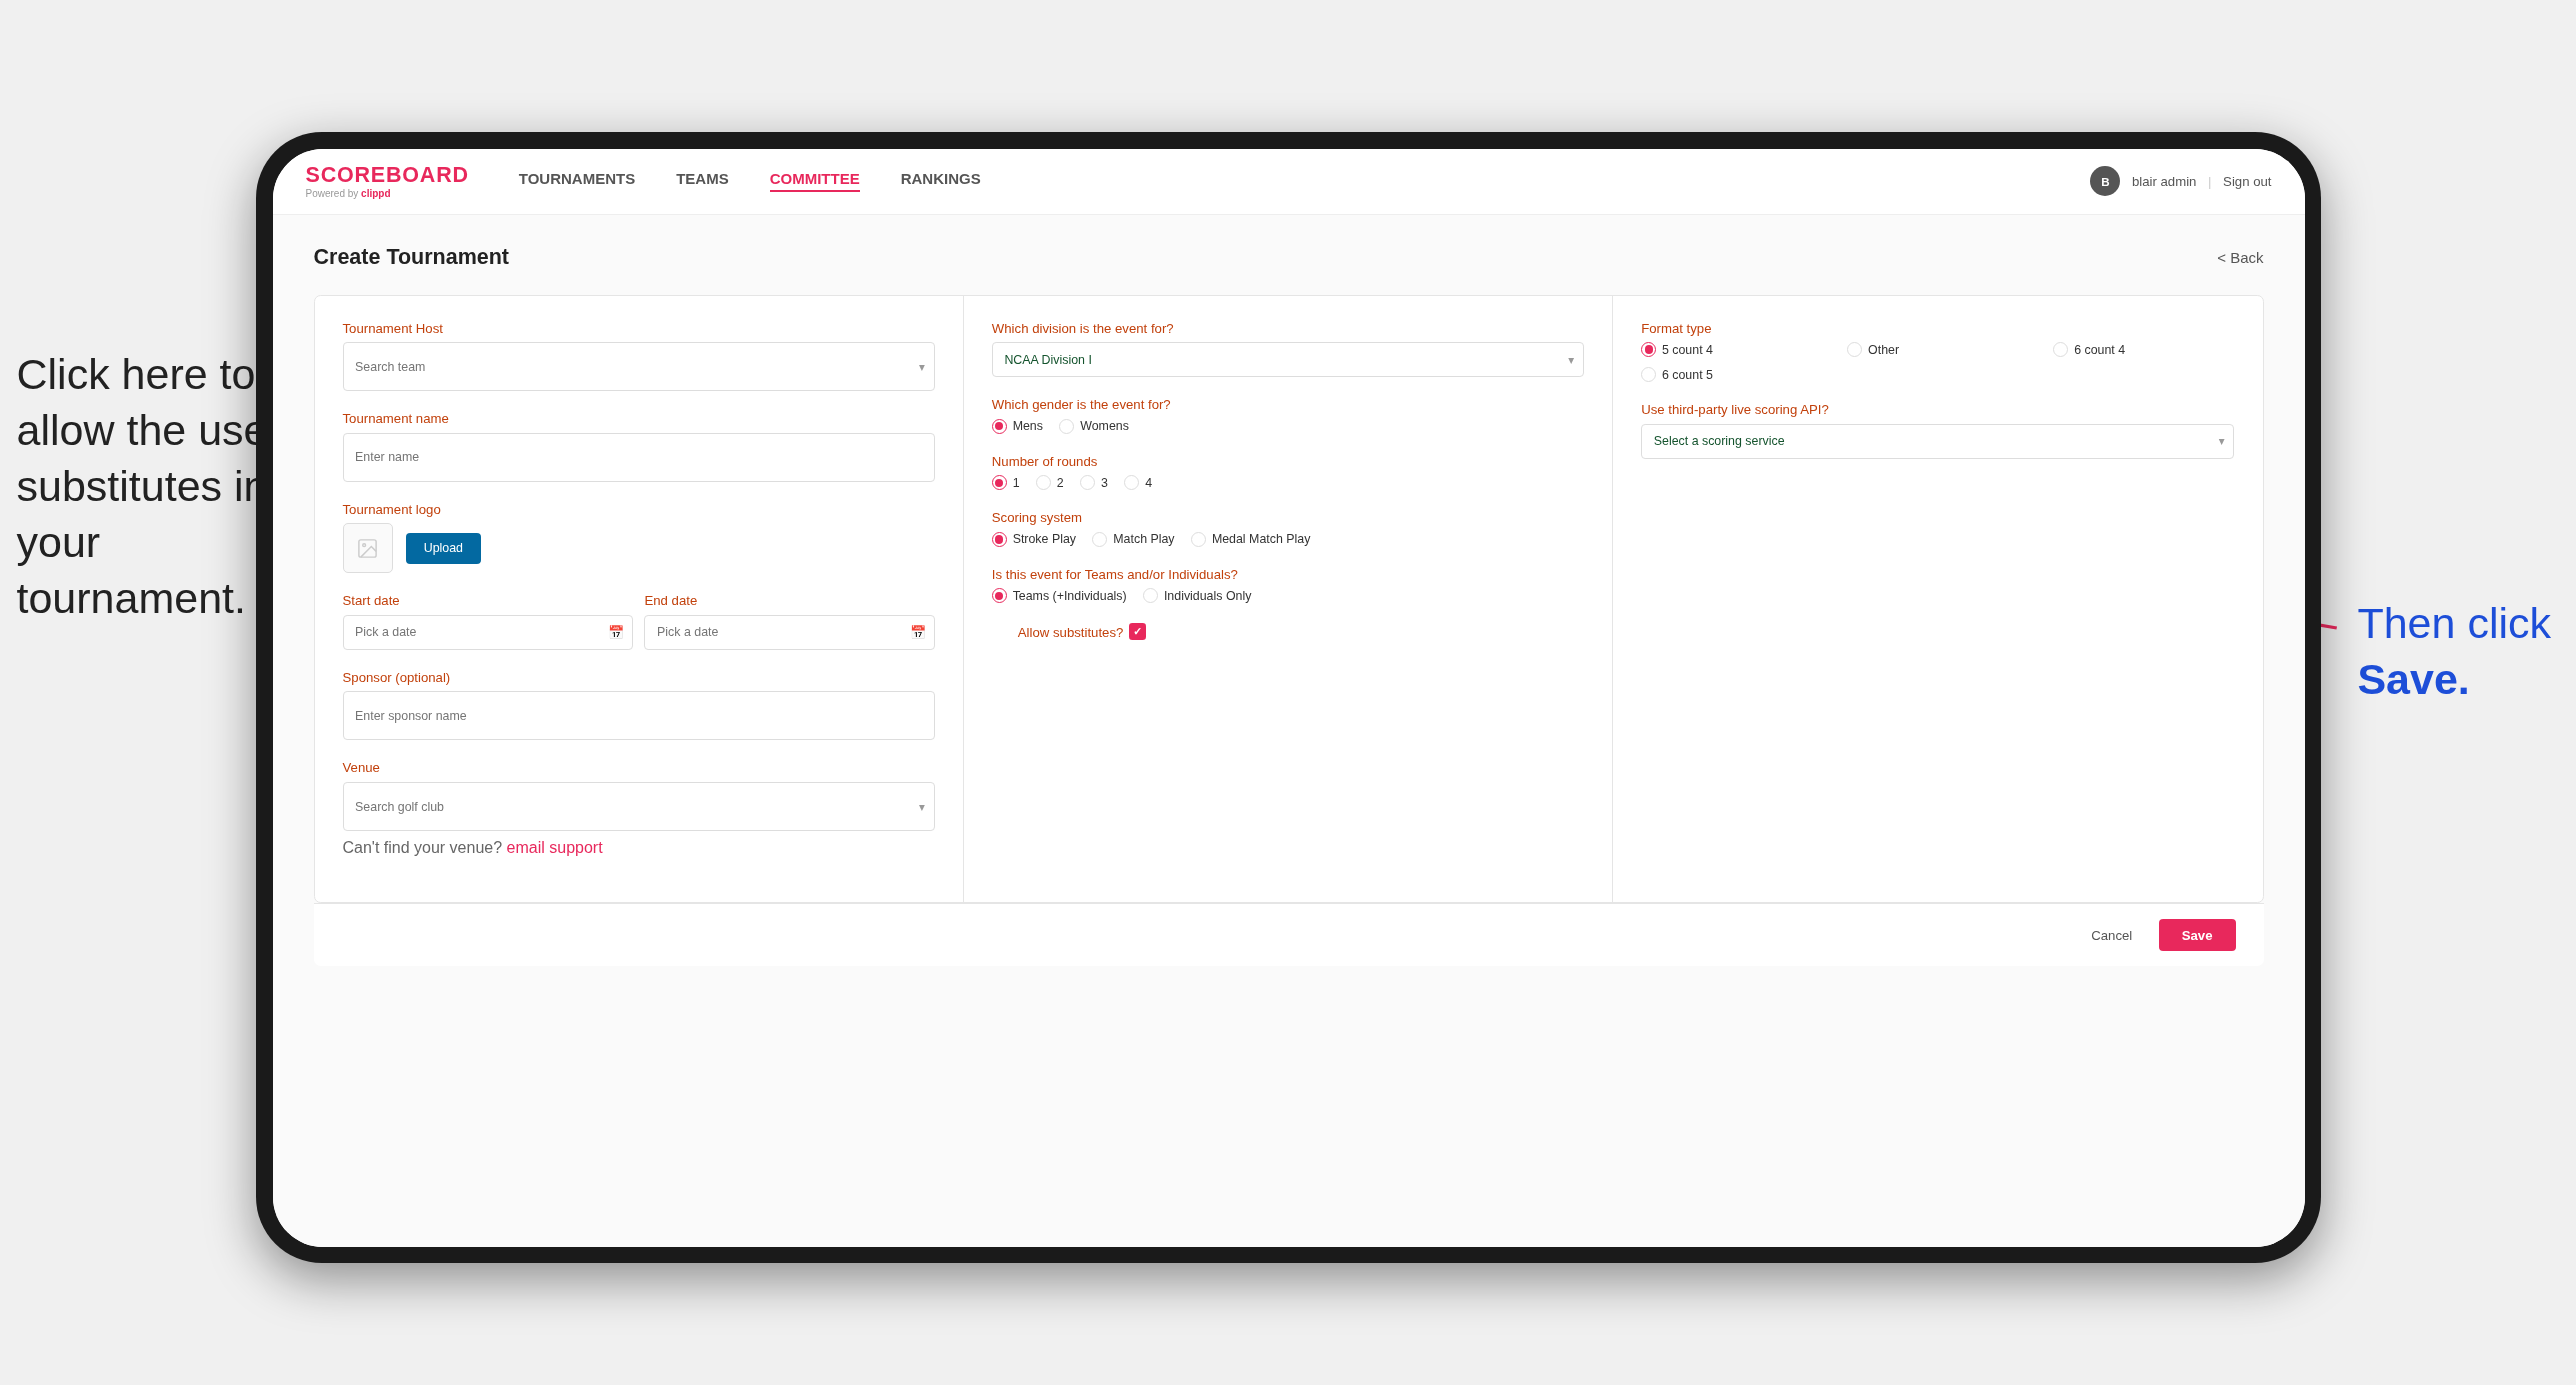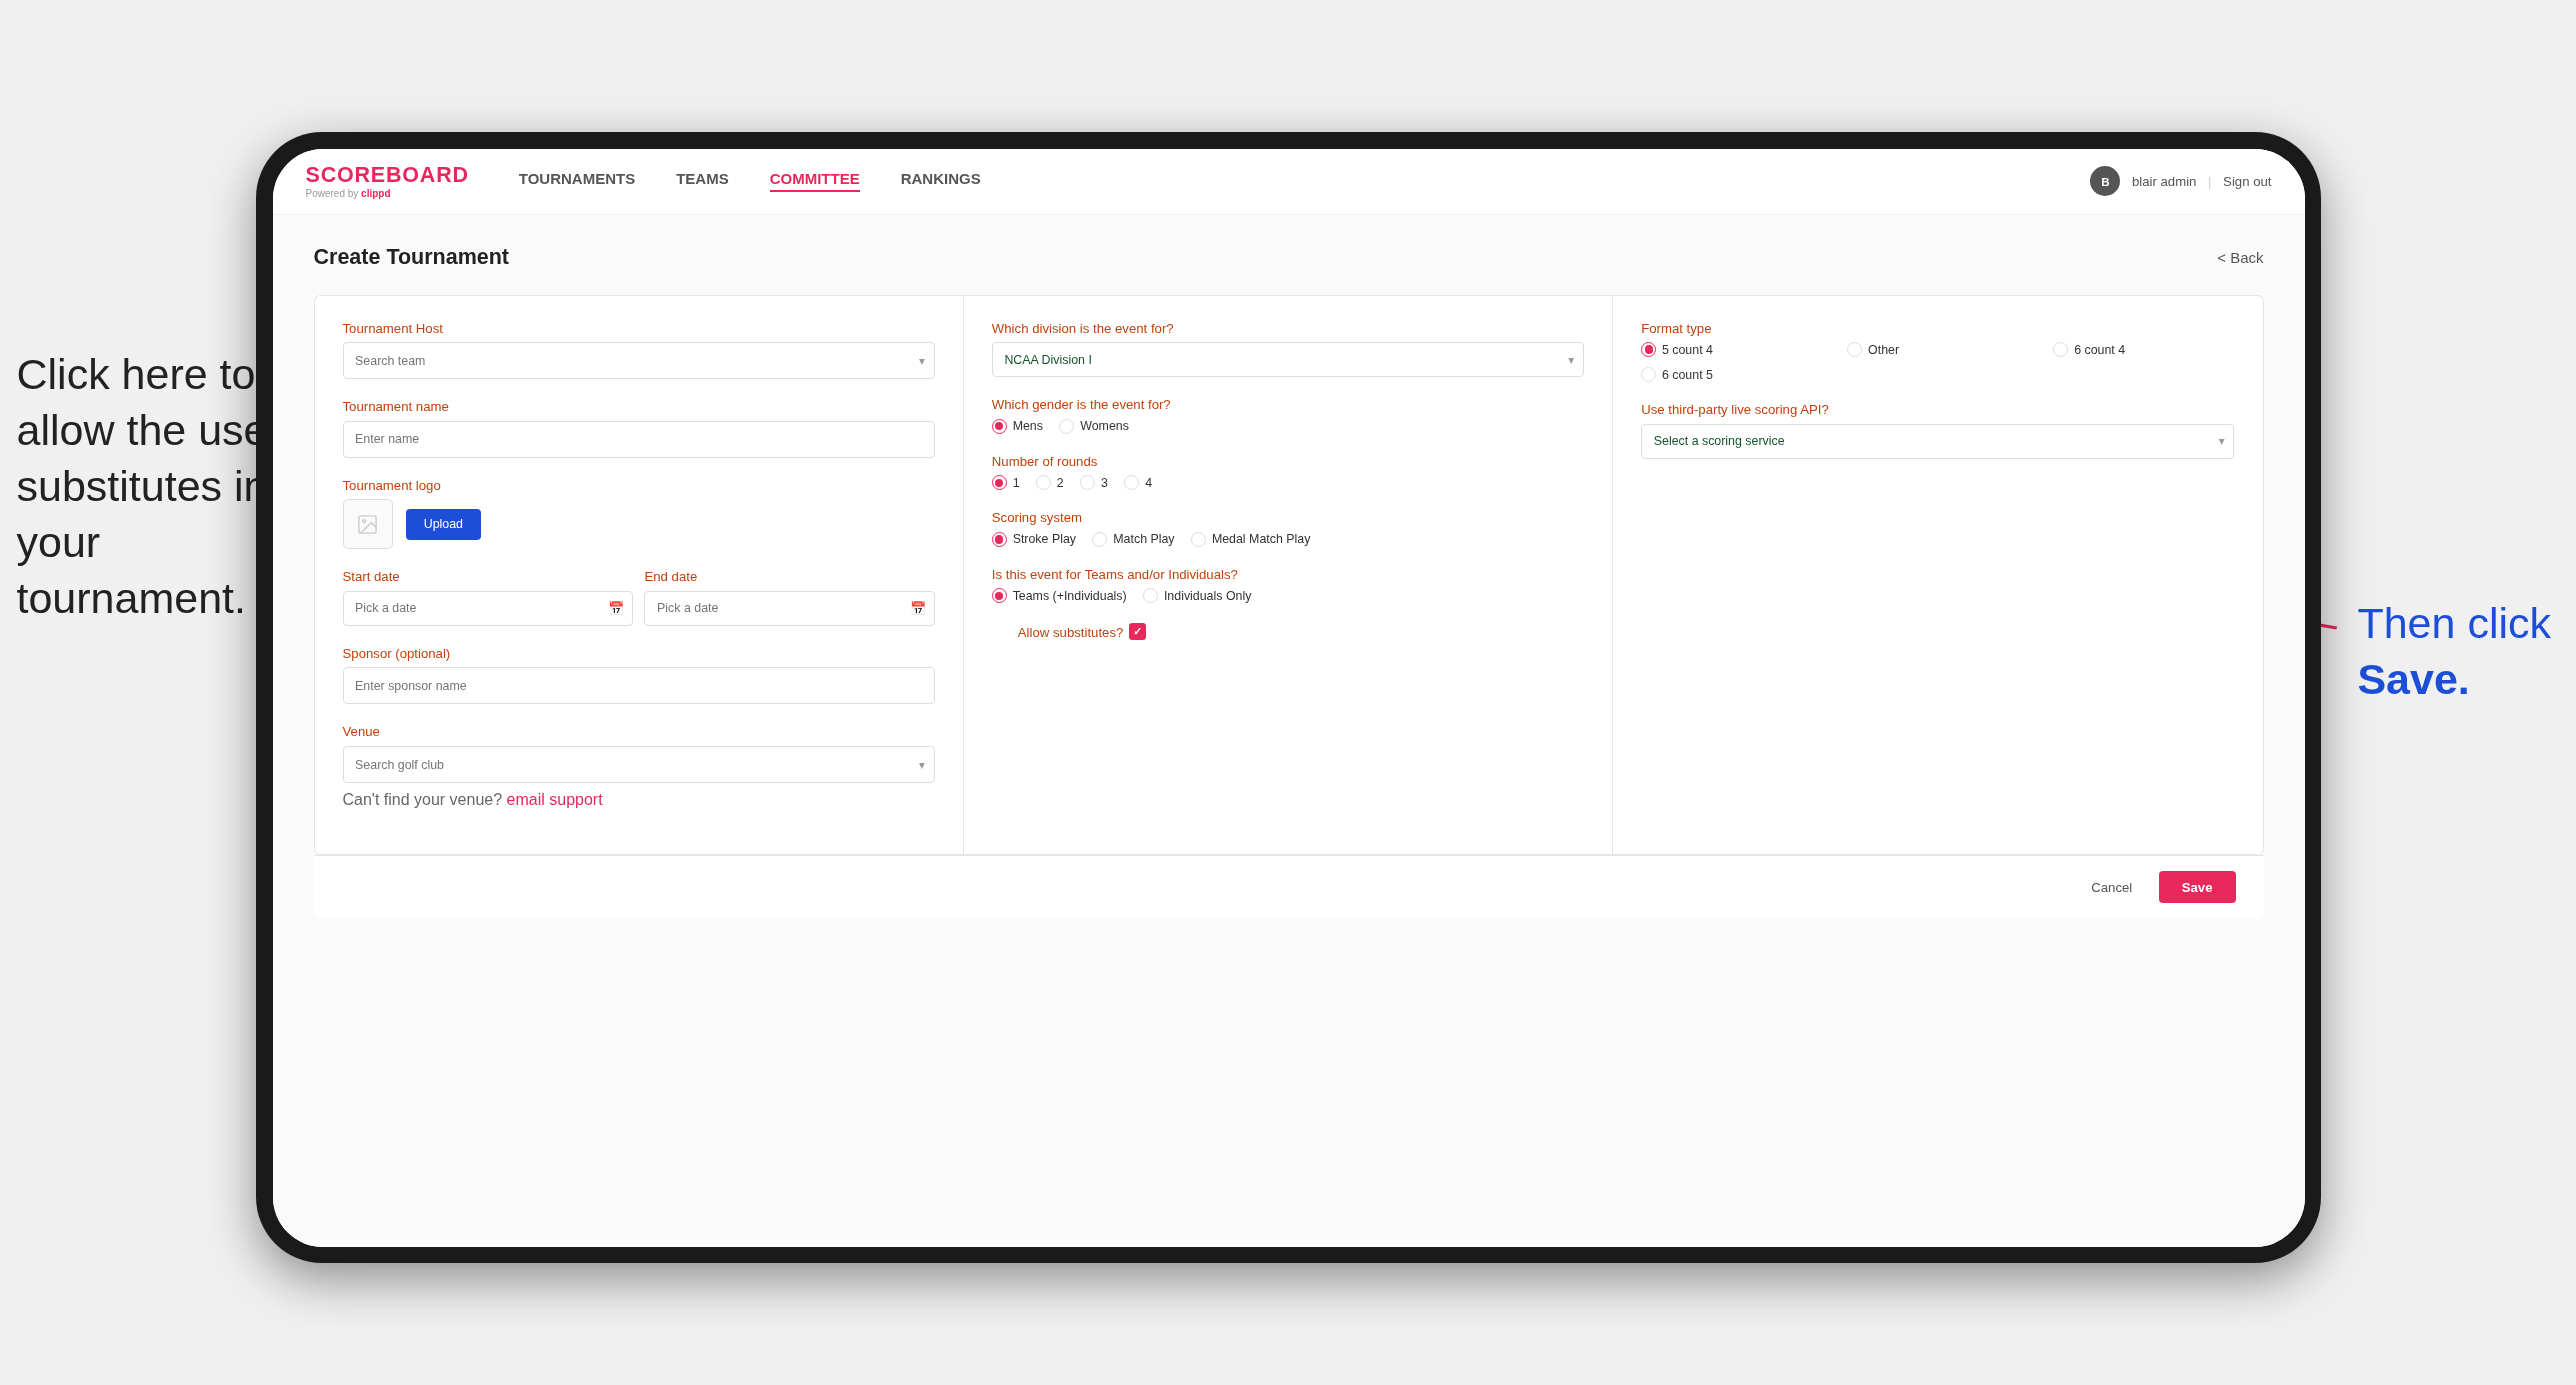--- a/index.html
+++ b/index.html
@@ -176,21 +176,21 @@
     .form-label {
       font-size: 13.2px;
       font-weight: 500;
       color: #c2410c;
       margin-bottom: 6.6px;
       display: block;
     }
 
     .form-input {
       width: 100%;
-      height: 37px;
+      height: 49px;
       border: 0.8px solid #ddd;
       border-radius: 4.1px;
       padding: 0 11.6px;
       font-size: 12.4px;
       color: #14532d;
       background: #fff;
       outline: none;
     }
 
     .form-select {
@@ -233,21 +233,21 @@
       border: 1.7px solid #ddd;
       border-radius: 5px;
       display: flex;
       align-items: center;
       justify-content: center;
       background: #fafafa;
       color: #ccc;
       font-size: 20px;
     }
     .upload-btn {
-      background: #1d4ed8;
+      background: #0369a1;
       color: #fff;
       border: none;
       border-radius: 4.1px;
       padding: 8.3px 18px;
       font-size: 12.4px;
       font-weight: 500;
       cursor: pointer;
     }
 
     

